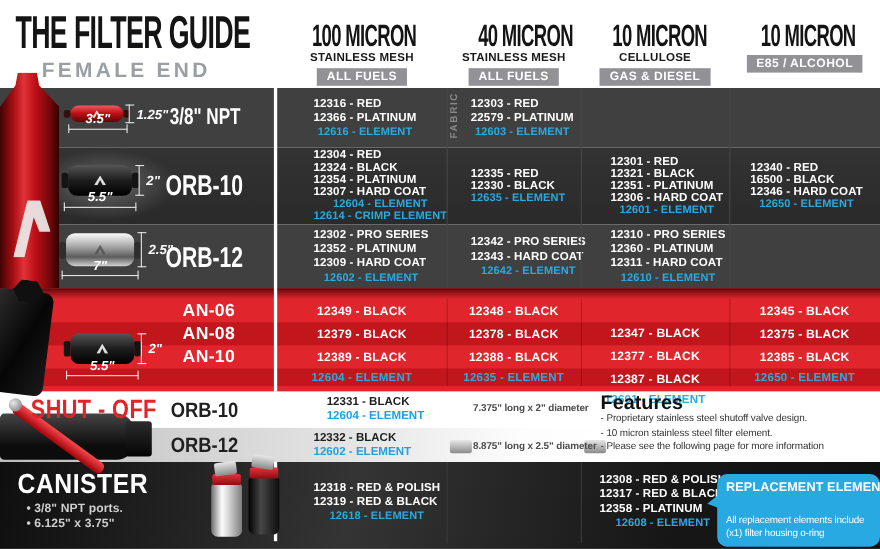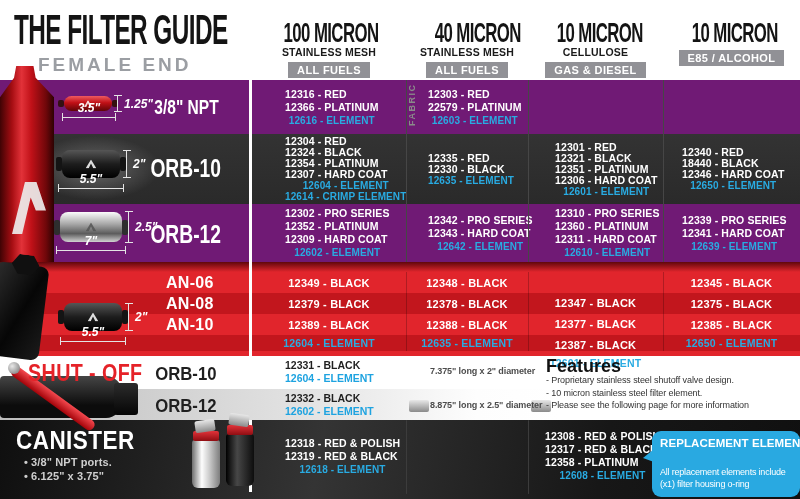--- a/index.html
+++ b/index.html
@@ -14,21 +14,21 @@
             letter-spacing:3px;color:#9b9ea3;}
   .chead{position:absolute;top:19px;text-align:center;}
   .micron{height:27px;line-height:27px;color:#141414;white-space:nowrap;}
   .micron span{display:inline-block;font-size:28px;font-weight:bold;letter-spacing:-1px;transform:scaleX(0.60);}
   .media{font-size:10.5px;font-weight:bold;color:#1a1a1a;letter-spacing:0.2px;margin-top:0px;}
   .badge{display:inline-block;margin-top:4px;background:#919196;color:#fff;
          font-weight:bold;font-size:11px;letter-spacing:0.4px;padding:2px 9px 2px;}
 
   
   .frow{position:absolute;left:0;width:800px;}
-  .bg-dark{background:#701a75;}
+  .bg-dark{background:#404040;}
   .bg-gray{background:linear-gradient(180deg,#333333,#2a2a2a);}
   .cell{position:absolute;top:0;height:100%;display:flex;flex-direction:column;justify-content:center;}
   .c1{left:285px;} .c2{left:428px;} .c3{left:555px;} .c4{left:682px;} .c3b{left:545px;}
   .pline{color:#fff;font-weight:bold;font-size:10.5px;line-height:13px;letter-spacing:0.1px;white-space:nowrap;}
   .eline{color:#29abe2;font-weight:bold;font-size:10px;line-height:13px;letter-spacing:0.1px;white-space:nowrap;text-align:center;}
   .eline:first-of-type{margin-top:5px;}
   .tight .pline,.tight .eline{line-height:11px;}
   .tight .eline:first-of-type{margin-top:4px;}
   .vdiv{position:absolute;width:1px;}
   .vdiv.dark{background:#464646;} .vdiv.red{background:rgba(0,0,0,0.22);} .vdiv.can{background:#3c3c3c;}
@@ -196,21 +196,21 @@
       </div>
     <div class="cell c3">
         <div class="pline">12301 - RED</div>
         <div class="pline">12321 - BLACK</div>
         <div class="pline">12351 - PLATINUM</div>
         <div class="pline">12306 - HARD COAT</div>
         <div class="eline">12601 - ELEMENT</div>
       </div>
     <div class="cell c4">
         <div class="pline">12340 - RED</div>
-        <div class="pline">18440 - BLACK</div>
+        <div class="pline">16500 - BLACK</div>
         <div class="pline">12346 - HARD COAT</div>
         <div class="eline">12650 - ELEMENT</div>
       </div>
   </div>
   <div class="frow bg-dark" style="top:204px;height:58px;">
     <div class="cell c1">
         <div class="pline">12302 - PRO SERIES</div>
         <div class="pline">12352 - PLATINUM</div>
         <div class="pline">12309 - HARD COAT</div>
         <div class="eline">12602 - ELEMENT</div>
@@ -218,25 +218,20 @@
     <div class="cell c2">
         <div class="pline">12342 - PRO SERIES</div>
         <div class="pline">12343 - HARD COAT</div>
         <div class="eline">12642 - ELEMENT</div>
       </div>
     <div class="cell c3">
         <div class="pline">12310 - PRO SERIES</div>
         <div class="pline">12360 - PLATINUM</div>
         <div class="pline">12311 - HARD COAT</div>
         <div class="eline">12610 - ELEMENT</div>
-      </div>
-    <div class="cell c4">
-        <div class="pline">12339 - PRO SERIES</div>
-        <div class="pline">12341 - HARD COAT</div>
-        <div class="eline">12639 - ELEMENT</div>
       </div>
   </div>
 
   <div class="vdiv dark" style="left:406px;top:80px;height:182px;"></div>
   <div class="vdiv dark" style="left:528px;top:80px;height:182px;"></div>
   <div class="vdiv dark" style="left:663px;top:80px;height:182px;"></div>
 
   <div class="fabric">FABRIC</div>
 
   <div class="rl" style="top:95px;"><span style="font-size:21px;">3/8" NPT</span></div>
@@ -325,21 +320,21 @@
   <div class="dimh" style="left:60px;top:341px;width:66px;">
       <span class="dlab">5.5"</span>
     </div>
 
   <div class="shut">
     <div class="shut-stripe"></div>
   </div>
   <div class="shut-title"><span>SHUT - OFF</span></div>
 
   <div class="slabel" style="top:363px;"><span>ORB-10</span></div>
-  <div class="scell" style="top:359px;">
+  <div class="scell" style="top:359px;margin-left:12px;">
     <div class="sline">12331 - BLACK</div>
     <div class="seline">12604 - ELEMENT</div>
   </div>
   <div class="ssize" style="top:366px;">7.375" long x 2" diameter</div>
 
   <div class="slabel" style="top:395px;"><span>ORB-12</span></div>
   <div class="scell" style="top:392px;">
     <div class="sline">12332 - BLACK</div>
     <div class="seline">12602 - ELEMENT</div>
   </div>

